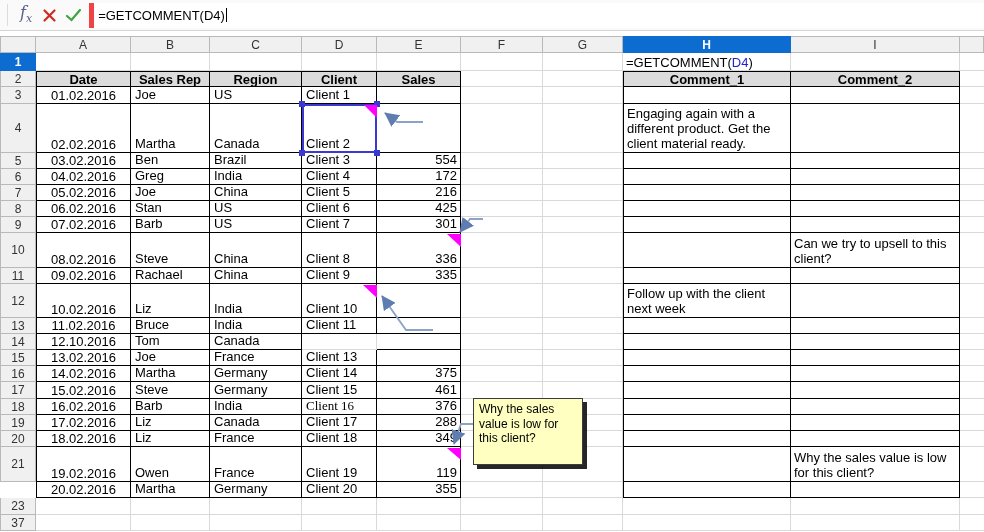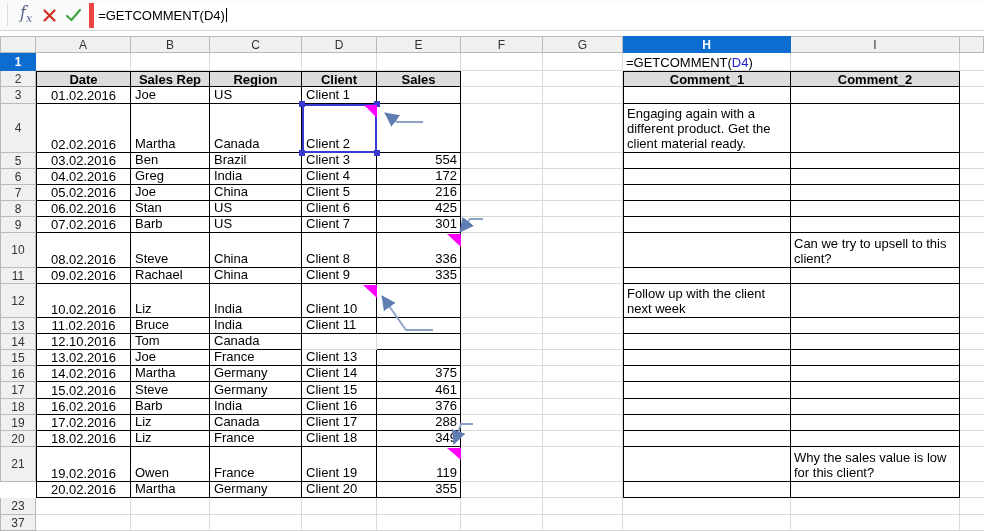--- a/index.html
+++ b/index.html
@@ -229,21 +229,21 @@
       <div class="cell al" style="left: 302px; top: 366px; width: 75px; height: 16px;">Client 14</div>
       <div class="cell ar" style="left: 377px; top: 366px; width: 84px; height: 16px;">375</div>
       <div class="cell ac bl" style="left: 36px; top: 382px; width: 95px; height: 17px;">15.02.2016</div>
       <div class="cell al" style="left: 131px; top: 382px; width: 79px; height: 17px;">Steve</div>
       <div class="cell al" style="left: 210px; top: 382px; width: 92px; height: 17px;">Germany</div>
       <div class="cell al" style="left: 302px; top: 382px; width: 75px; height: 17px;">Client 15</div>
       <div class="cell ar" style="left: 377px; top: 382px; width: 84px; height: 17px;">461</div>
       <div class="cell ac bl" style="left: 36px; top: 399px; width: 95px; height: 16px;">16.02.2016</div>
       <div class="cell al" style="left: 131px; top: 399px; width: 79px; height: 16px;">Barb</div>
       <div class="cell al" style="left: 210px; top: 399px; width: 92px; height: 16px;">India</div>
-      <div class="cell al" style="left: 302px; top: 399px; width: 75px; height: 16px;">Client 16</div>
+      <div class="cell al" style="left: 302px; top: 399px; width: 75px; height: 16px; font-family: Liberation Serif, serif;">Client 16</div>
       <div class="cell ar" style="left: 377px; top: 399px; width: 84px; height: 16px;">376</div>
       <div class="cell ac bl" style="left: 36px; top: 415px; width: 95px; height: 16px;">17.02.2016</div>
       <div class="cell al" style="left: 131px; top: 415px; width: 79px; height: 16px;">Liz</div>
       <div class="cell al" style="left: 210px; top: 415px; width: 92px; height: 16px;">Canada</div>
       <div class="cell al" style="left: 302px; top: 415px; width: 75px; height: 16px;">Client 17</div>
       <div class="cell ar" style="left: 377px; top: 415px; width: 84px; height: 16px;">288</div>
       <div class="cell ac bl" style="left: 36px; top: 431px; width: 95px; height: 16px;">18.02.2016</div>
       <div class="cell al" style="left: 131px; top: 431px; width: 79px; height: 16px;">Liz</div>
       <div class="cell al" style="left: 210px; top: 431px; width: 92px; height: 16px;">France</div>
       <div class="cell al" style="left: 302px; top: 431px; width: 75px; height: 16px;">Client 18</div>
@@ -319,13 +319,16 @@
     <polygon points="364,105 377,105 377,118" fill="#ff00ff"></polygon>
     <polygon points="447,234 461,234 461,247" fill="#ff00ff"></polygon>
     <polygon points="363,285 377,285 377,298" fill="#ff00ff"></polygon>
     <polygon points="447,448 461,448 461,460" fill="#ff00ff"></polygon>
     <path d="M423,122 L397,122 L385,113" stroke="#8ba3c7" stroke-width="1.8" fill="none" marker-end="url(#ah)"></path>
     <path d="M483,219 L470,219 L460,232" stroke="#8ba3c7" stroke-width="1.8" fill="none" marker-end="url(#ah)"></path>
     <path d="M433,330 L406,330 L382,296" stroke="#8ba3c7" stroke-width="1.8" fill="none" marker-end="url(#ah)"></path>
     <path d="M473,424 L461,424 L454,444" stroke="#8ba3c7" stroke-width="1.8" fill="none" marker-end="url(#ah)"></path>
   </svg>
 
+  <div class="note" id="note3" style="left:473px;top:398px;width:110px;height:67px;">Why the sales
+value is low for
+this client?</div>
 </div>
 
 </body></html>

